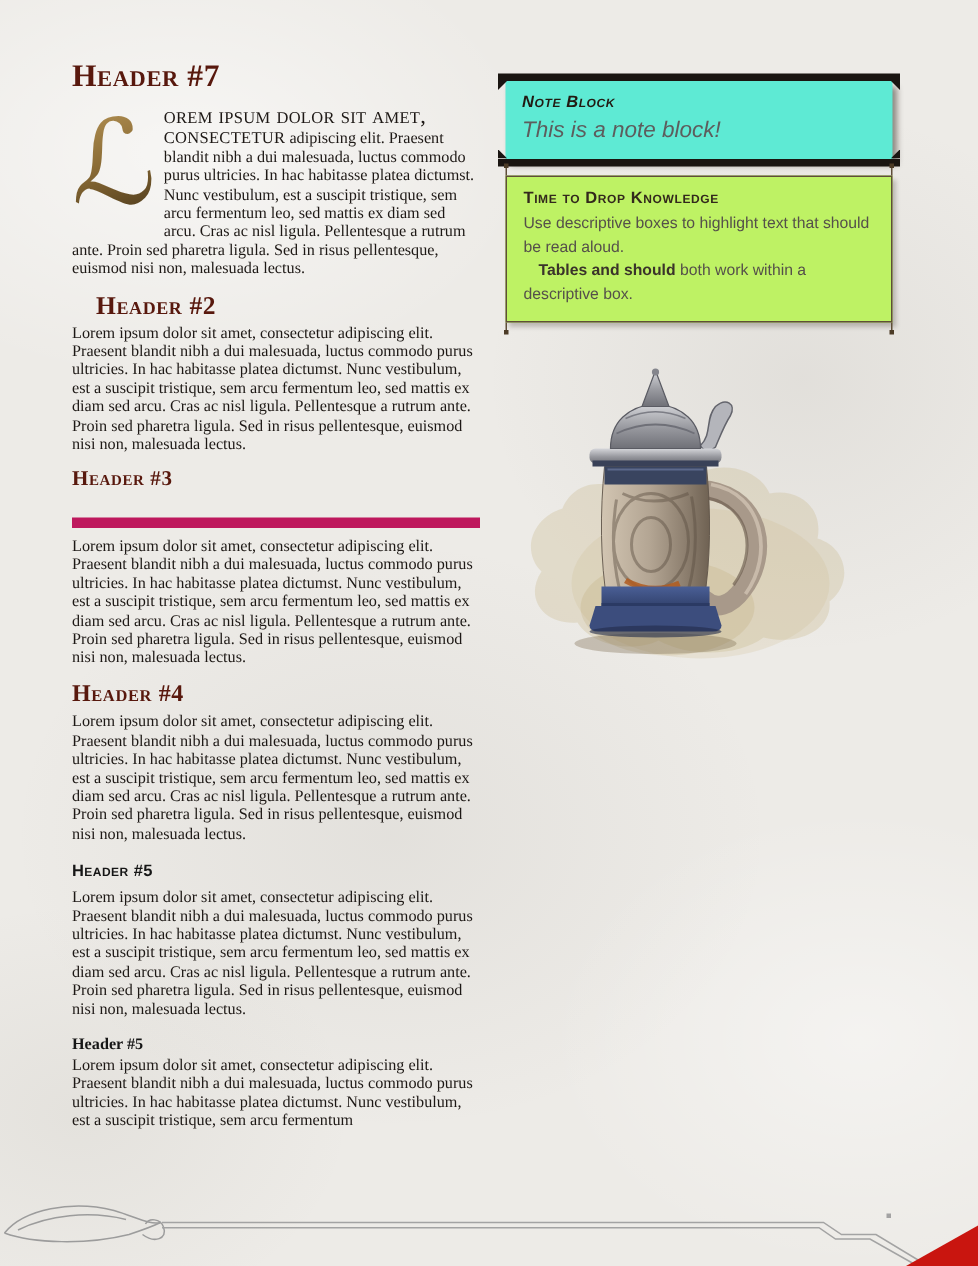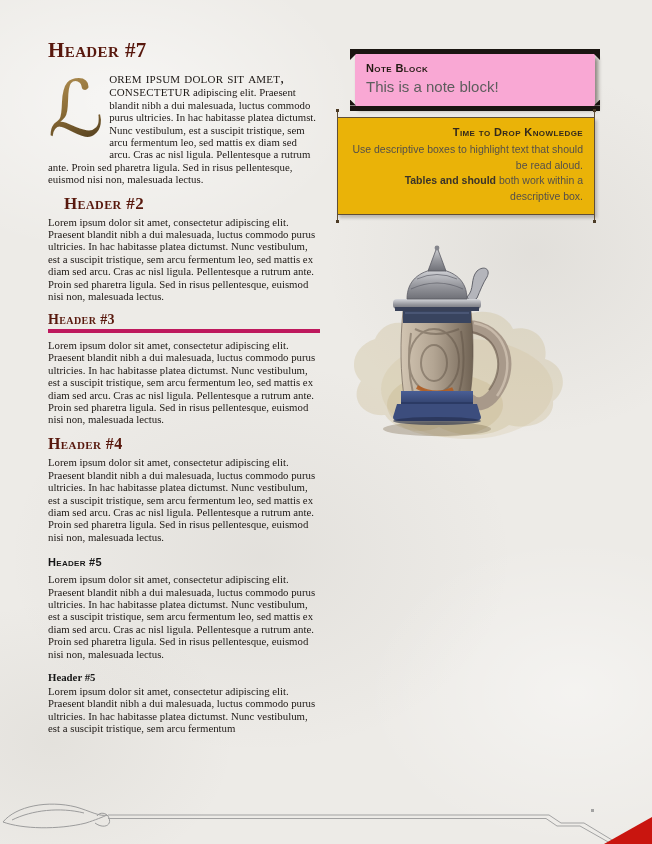--- a/index.html
+++ b/index.html
@@ -15,52 +15,52 @@
     font-family:"Liberation Serif",serif;
   }
   .page{position:absolute;inset:0;padding:40px 0 0 48px;display:flex;gap:17px;box-sizing:border-box;}
   .col-left{width:272px;flex:none;}
   .col-right{width:264px;flex:none;}
 
   p.body{font-size:10.8px;line-height:12.4px;color:#1d1815;margin:0 0 8px;}
   h1,h2,h3,h4{font-family:"Liberation Serif",serif;font-variant:small-caps;color:#58180d;font-weight:bold;letter-spacing:.4px;}
   h1{font-size:21px;line-height:1;margin:0 0 11px;}
   h2{font-size:17px;line-height:1;margin:9px 16px 4px;}
-  h3{font-size:14px;line-height:1.1;margin:9px 0 6px;border-bottom:4px solid #be185d;padding-bottom:2px;}
+  h3{font-size:14px;line-height:1.1;margin:9px 0 6px;border-bottom:7px solid #be185d;padding-bottom:18px;}
   h4{font-size:16px;line-height:1.1;margin:9px 0 4px;}
   .h5s{font-family:"Liberation Sans",sans-serif;font-variant:small-caps;font-weight:bold;font-size:11px;color:#161616;letter-spacing:.3px;margin:13px 0 5px;}
   .h6s{font-family:"Liberation Serif",serif;font-weight:bold;font-size:10.8px;color:#161616;margin:11px 0 2px;}
 
   .dropcap{
     float:left;font-family:"DejaVu Sans",sans-serif;font-size:78px;line-height:68px;
     height:74px;margin:3px 5px 0 0;
     background:linear-gradient(160deg,#ab8a4e 8%,#8a6b35 45%,#4a381b 95%);
     -webkit-background-clip:text;background-clip:text;color:transparent;
   }
   .lead{font-variant:small-caps;font-size:15px;letter-spacing:.2px;}
 
   
-  .note{position:relative;background:#f9a8d4;margin:14px 6px 0 18px;padding:7px 11px 8px;
-        box-shadow:3px 4px 4px rgba(25,15,5,.45);}
+  .note{position:relative;background:#5eead4;margin:14px 6px 0 0;padding:7px 11px 8px;
+        box-shadow:3px 4px 4px rgba(25,15,5,.45);font-style:italic;}
   .nbar{position:absolute;left:-5px;right:-5px;height:5px;background:#1a1511;}
   .nbar.t{top:-5px}.nbar.b{bottom:-5px}
   .ntri{position:absolute;width:6px;height:6px;background:#1a1511;}
   .nbar.t .ntri{top:100%}.nbar.b .ntri{bottom:100%}
   .ntri.l{left:0}.ntri.r{right:0}
   .nbar.t .ntri.l{clip-path:polygon(0 0,100% 0,0 100%)}
   .nbar.t .ntri.r{clip-path:polygon(0 0,100% 0,100% 100%)}
   .nbar.b .ntri.l{clip-path:polygon(0 0,0 100%,100% 100%)}
   .nbar.b .ntri.r{clip-path:polygon(100% 0,100% 100%,0 100%)}
   .box-title{font-family:"Liberation Sans",sans-serif;font-variant:small-caps;font-weight:bold;
              font-size:11px;letter-spacing:.4px;color:#221a12;line-height:1.3;}
   .note-body{font-family:"Liberation Sans",sans-serif;font-size:15px;line-height:1.35;color:#5d5d5d;margin-top:2px;}
 
   
-  .desc{position:relative;background:#eab308;border:1px solid #5f4e38;margin:11px 6px 0 0;
-        padding:7px 11px 9px;box-shadow:2px 3px 3px rgba(25,15,5,.22);text-align:right;}
+  .desc{position:relative;background:#bef264;border:1px solid #5f4e38;margin:11px 6px 0 0;
+        padding:7px 11px 9px;box-shadow:2px 3px 3px rgba(25,15,5,.22);}
   .desc .box-title{color:#33291c;}
   .desc-body{font-family:"Liberation Sans",sans-serif;font-size:10.5px;line-height:1.55;color:#55504a;margin-top:2px;}
   .desc-p2{font-family:"Liberation Sans",sans-serif;font-size:10.5px;line-height:1.5;color:#55504a;text-indent:10px;}
   .desc-p2 b{color:#3a332a;}
   .cstub{position:absolute;width:1px;height:6px;background:#5f4e38;}
   .cdot{position:absolute;width:3px;height:3px;background:#4c3b26;}
   .cstub.tl{left:-1px;top:-7px}.cstub.tr{right:-1px;top:-7px}
   .cstub.bl{left:-1px;bottom:-7px}.cstub.br{right:-1px;bottom:-7px}
   .cdot.tl{left:-2px;top:-9px}.cdot.tr{right:-2px;top:-9px}
   .cdot.bl{left:-2px;bottom:-9px}.cdot.br{right:-2px;bottom:-9px}

